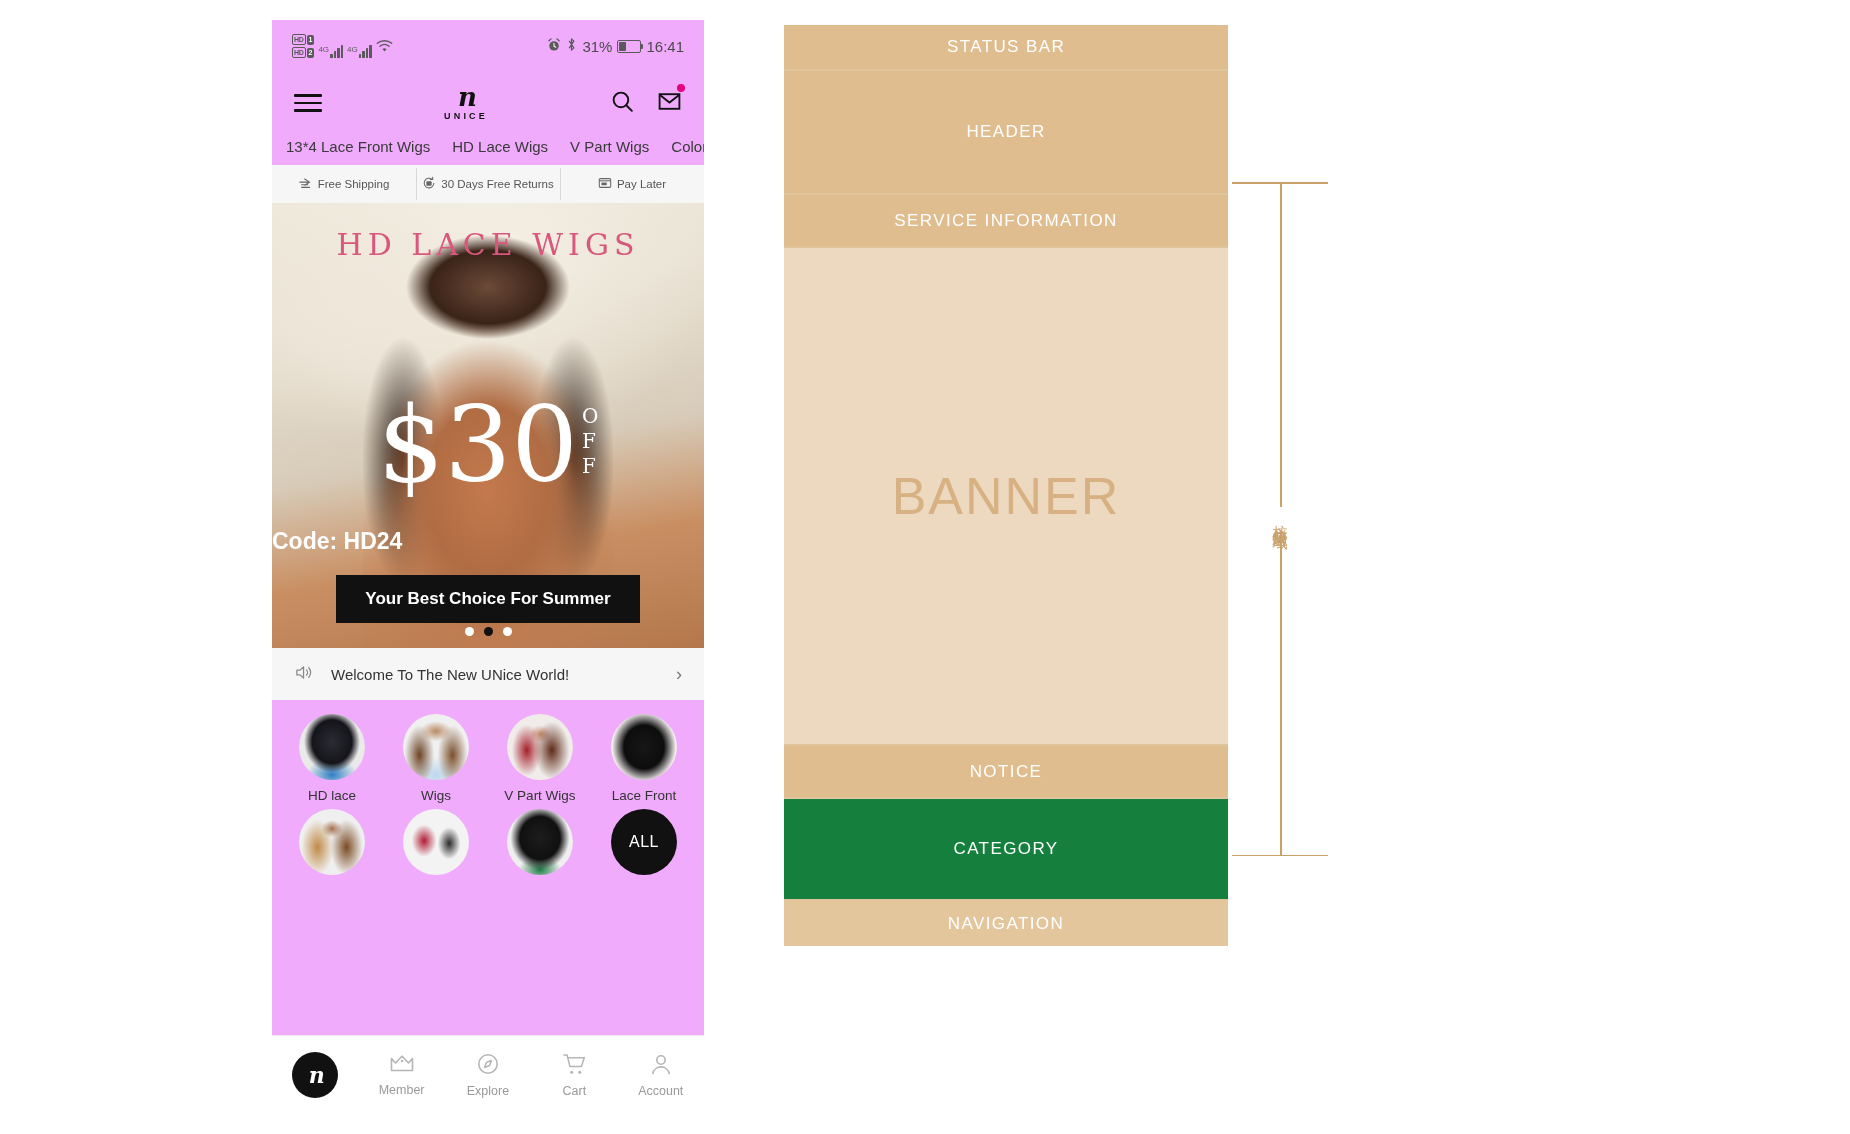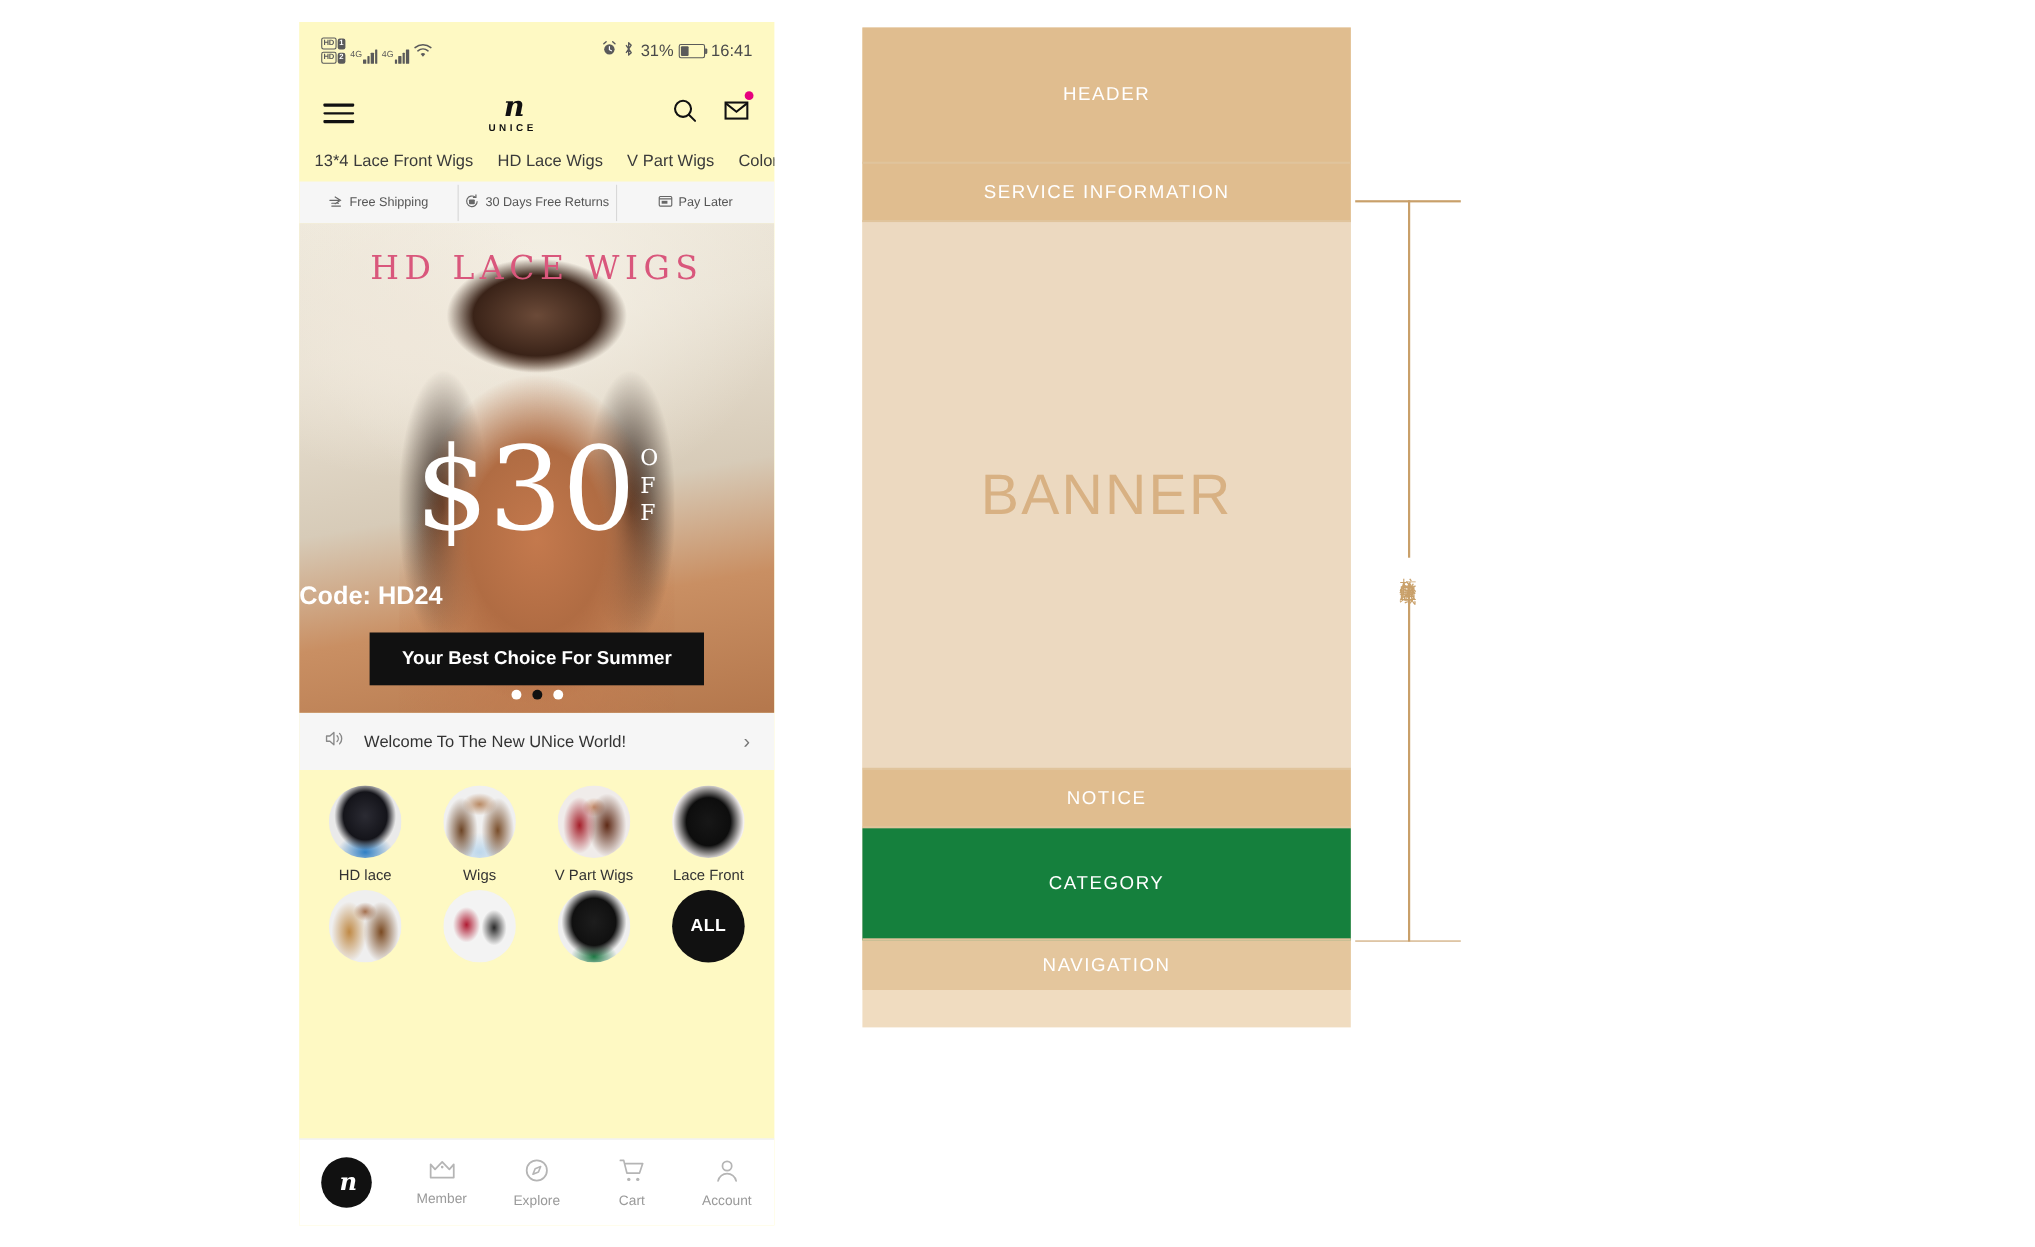--- a/index.html
+++ b/index.html
@@ -5,21 +5,21 @@
   html,body{margin:0;padding:0;}
   body{
     width:1850px;height:1134px;background:#ffffff;
     font-family:"Liberation Sans", sans-serif;
     position:relative;overflow:hidden;
   }
 
   
   #phone{
     position:absolute; left:272px; top:20px; width:432px; height:1094px;
-    background:#fef9c3; overflow:hidden;
+    background:#f0abfc; overflow:hidden;
   }
 
   
   .statusbar{height:52px;display:flex;align-items:center;justify-content:space-between;
     padding:0 20px;font-size:17px;color:#4a4a4a;}
   .sb-left{display:flex;align-items:end;gap:4px;}
   .hdstack{display:flex;flex-direction:column;gap:2px;}
   .hdchip{display:flex;gap:1px;align-items:center;}
   .hdbox{border:1.5px solid #5a5a5a;border-radius:2px;font-size:7px;line-height:7px;
     padding:1px 1px;color:#5a5a5a;font-weight:700;letter-spacing:-.3px;}
@@ -110,21 +110,21 @@
       radial-gradient(ellipse 32% 55% at 28% 58%, #c08a46 0%, rgba(192,138,70,0) 76%),
       radial-gradient(ellipse 32% 55% at 72% 58%, #7a4a22 0%, rgba(122,74,34,0) 76%),
       radial-gradient(ellipse 22% 18% at 50% 30%, #a4704f 0%, rgba(164,112,79,0) 72%), #efefef;}
   .av6{background:
       radial-gradient(ellipse 26% 34% at 32% 48%, #b01c33 0%, rgba(176,28,51,0) 72%),
       radial-gradient(ellipse 24% 34% at 70% 52%, #2a2a2a 0%, rgba(42,42,42,0) 72%), #f3f3f3;}
   .av7{background:
       radial-gradient(ellipse 52% 56% at 50% 44%, #1d1d1d 0%, #101010 58%, rgba(16,16,16,0) 86%),
       radial-gradient(ellipse 40% 26% at 50% 92%, #1f7a46 0%, rgba(31,122,70,0) 80%), #efefef;}
   .av8{background:#111;display:flex;align-items:center;justify-content:center;color:#fff;
-    font-size:16px;font-weight:700;letter-spacing:.5px;}
+    font-size:16px;font-weight:400;letter-spacing:.5px;}
 
   
   .botnav{position:absolute;left:0;right:0;bottom:0;height:78px;background:#fff;border-top:1px solid #ececec;
     display:flex;align-items:center;justify-content:space-around;}
   .nav-item{display:flex;flex-direction:column;align-items:center;gap:5px;font-size:12.5px;color:#9a9a9a;width:72px;}
   .nav-logo{width:46px;height:46px;border-radius:50%;background:#111;display:flex;align-items:center;justify-content:center;
     color:#fff;font-family:"DejaVu Serif", serif;font-style:italic;font-weight:700;font-size:22px;letter-spacing:-3px;}
 
   
   #annot{position:absolute;left:784px;top:25px;width:444px;height:909px;background:#f0dcc0;}
@@ -376,20 +376,21 @@
             <circle cx="12" cy="8" r="4.2" stroke="#b5b5b5" stroke-width="1.6" fill="none"></circle>
             <path d="M3.8 21.5a8.4 8.4 0 0116.4 0" stroke="#b5b5b5" stroke-width="1.6" fill="none" stroke-linecap="round"></path>
           </svg>
       </span>
       <span>Account</span>
     </div>
   </div>
 </div>
 
 <div id="annot">
+  <div class="band" style="height:44px">STATUS BAR</div>
   <div class="band" style="height:122px">HEADER</div>
   <div class="band" style="height:51px">SERVICE INFORMATION</div>
   <div class="band banner-band" style="height:496px">BANNER</div>
   <div class="band" style="height:51px">NOTICE</div>
   <div class="band" style="height:100px;background:#15803d">CATEGORY</div>
   <div class="band" style="height:45px;background:#e4c69d;border-bottom:none">NAVIGATION</div>
 </div>
 
 <div id="bracket">
   <div class="br-line br-top"></div>

